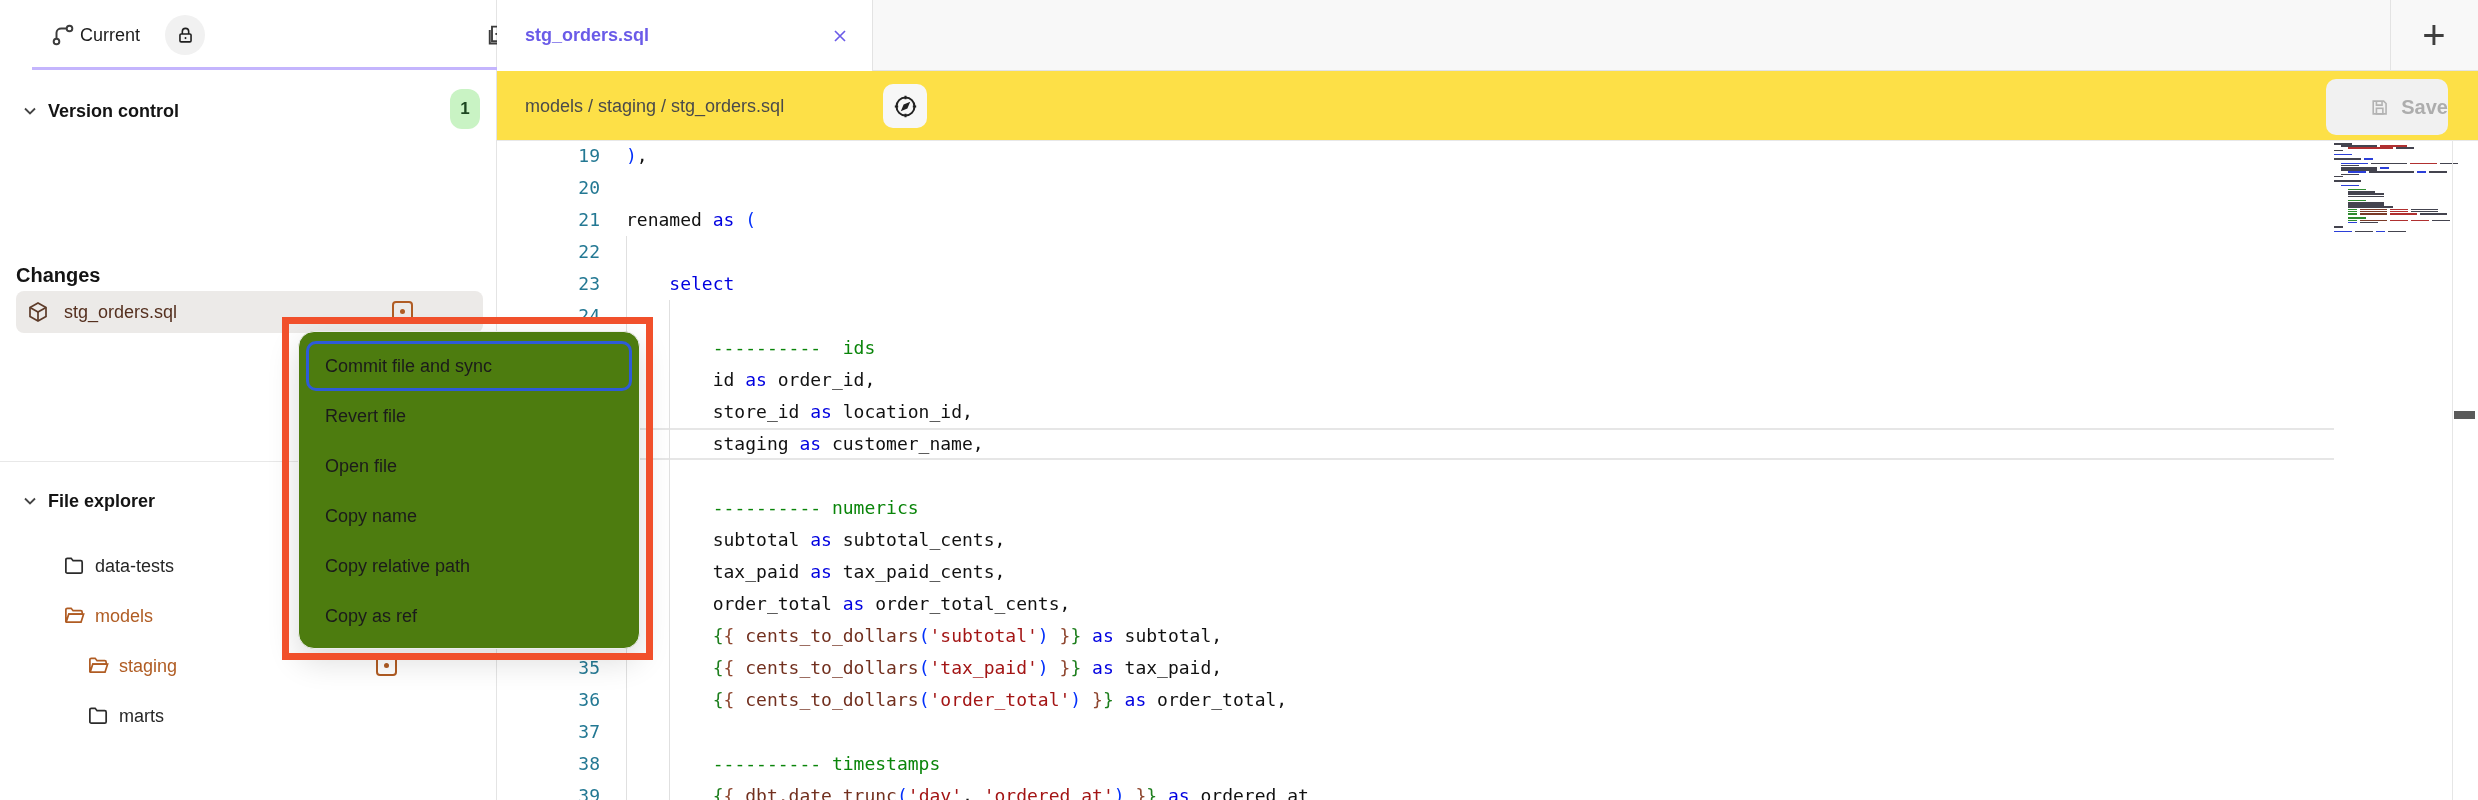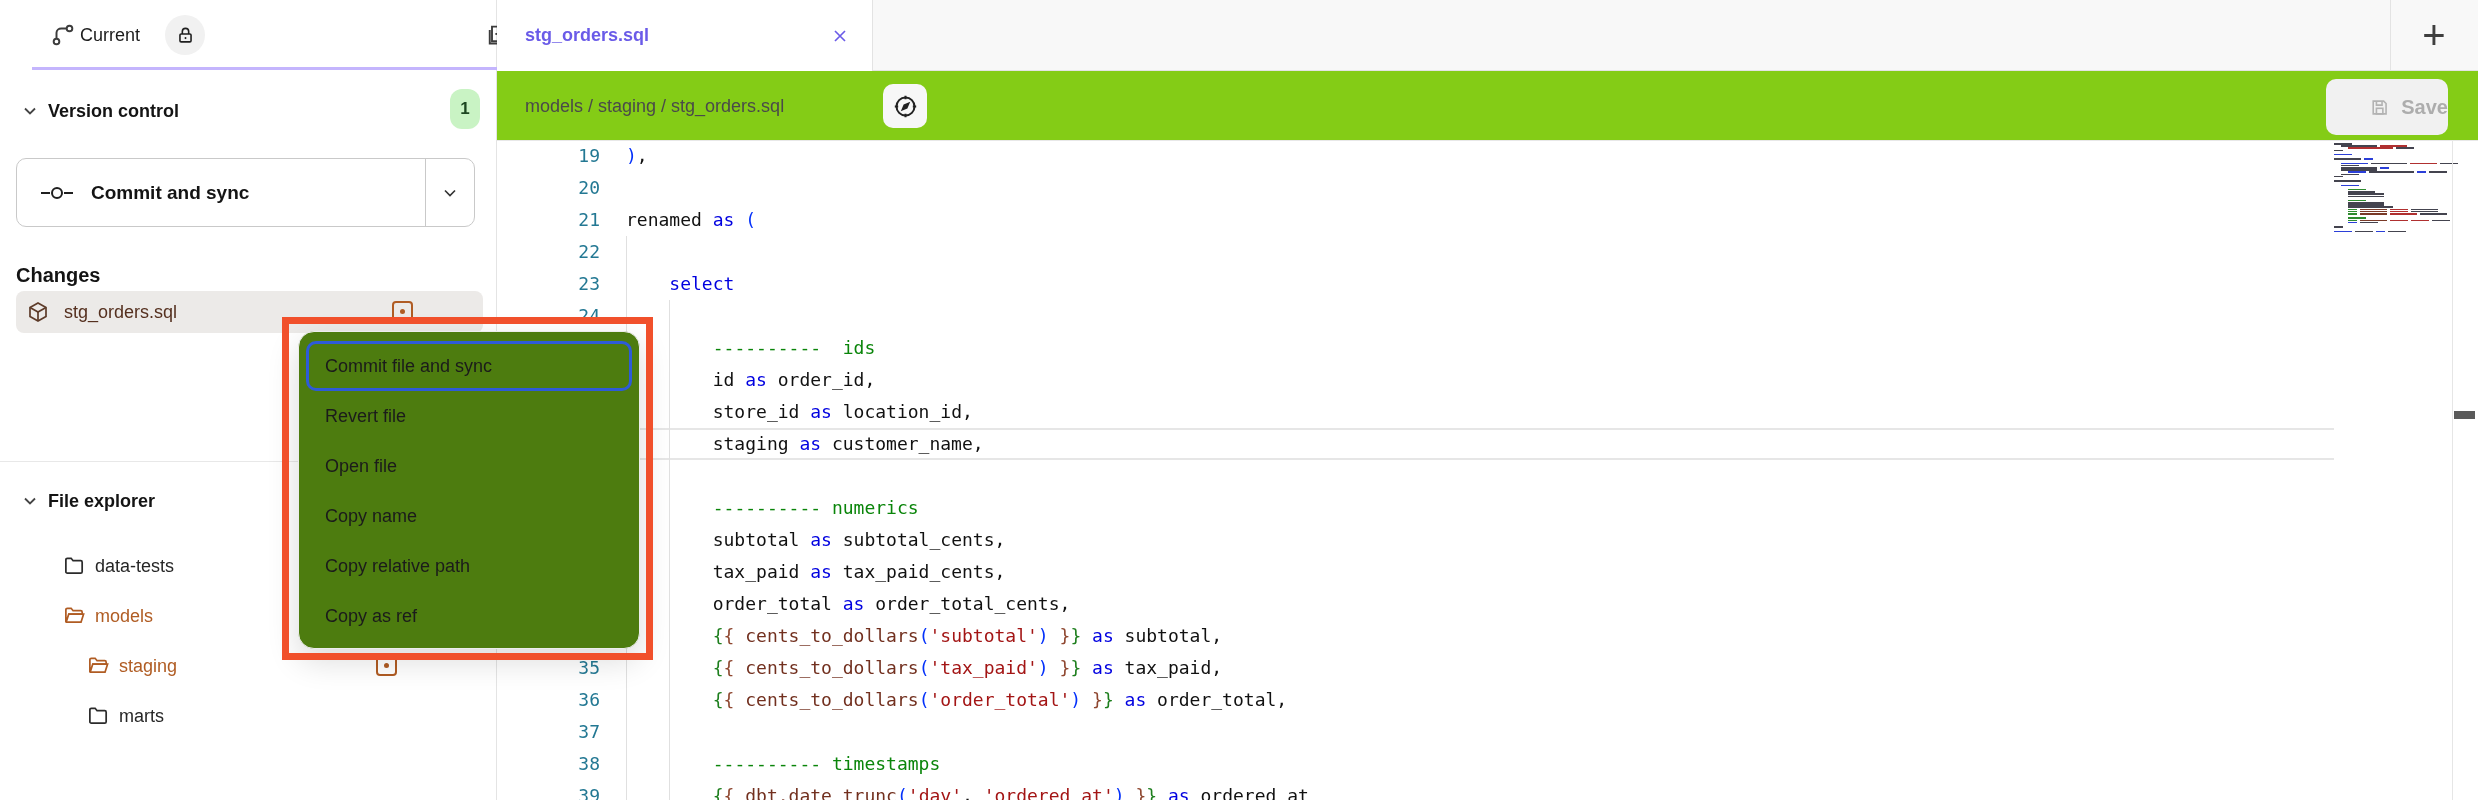--- a/index.html
+++ b/index.html
@@ -62,21 +62,21 @@
             background:#f8f8f8; border-bottom:1px solid #e3e3e3; }
   #tab-active { position:absolute; left:0; top:0; width:376px; height:71px; background:#fff;
                 border-right:1px solid #e3e3e3; display:flex; align-items:center; }
   #tab-label { position:absolute; left:28px; font-size:18px; font-weight:600; color:var(--accent-purple); }
   #tab-close { position:absolute; right:22px; top:50%; transform:translateY(-50%); cursor:pointer; }
   #tab-sep { position:absolute; left:1893px; top:0; width:1px; height:70px; background:#e3e3e3; }
   #new-tab { position:absolute; left:1906px; top:0; width:62px; height:70px; display:flex;
              align-items:center; justify-content:center; font-size:40px; font-weight:300; color:#3f3f3f; cursor:pointer; }
 
   
-  #crumbbar { position:absolute; left:0; top:71px; width:100%; height:70px; background:#84cc16;
+  #crumbbar { position:absolute; left:0; top:71px; width:100%; height:70px; background:#fde047;
               border-bottom:1px solid #e8e8e8; }
   #breadcrumb { position:absolute; left:28px; top:50%; transform:translateY(-50%);
                 font-size:18px; color:#4a4a4a; }
   #compass-btn { position:absolute; left:386px; top:13px; width:44px; height:44px; border-radius:10px;
                  background:#f7f7f7; display:flex; align-items:center; justify-content:center; cursor:pointer; }
   #save-btn { position:absolute; right:30px; top:8px; width:122px; height:56px; border-radius:10px;
               background:#f1f1f1; display:flex; align-items:center; justify-content:center; gap:12px;padding-left:44px; }
   #save-label { font-size:20px; font-weight:600; color:#adadad; }
 
   
@@ -147,37 +147,20 @@
     <div class="section-head" id="vc-head">
       <span class="chev">
         <svg width="20" height="20" viewBox="0 0 24 24" fill="none" stroke="#444" stroke-width="2.2">
             <path d="M6 9 l6 6 6-6"></path>
           </svg>
       </span>
       <span class="section-title">Version control</span>
       <span id="vc-badge">1</span>
     </div>
 
-    <div id="commit-btn">
-      <div id="commit-main">
-        <span>
-          <svg width="36" height="24" viewBox="0 0 36 24" fill="none" stroke="#1f1f1f" stroke-width="2">
-            <path d="M2 12 h9"></path>
-              <circle cx="18" cy="12" r="5"></circle>
-              <path d="M25 12 h9"></path>
-          </svg>
-        </span>
-        <span id="commit-label">Commit and sync</span>
-      </div>
-      <div id="commit-caret">
-        <svg width="20" height="20" viewBox="0 0 24 24" fill="none" stroke="#333" stroke-width="2">
-            <path d="M6 9 l6 6 6-6"></path>
-          </svg>
-      </div>
-    </div>
 
     <div id="changes-label">Changes</div>
 
     <div id="changed-row">
       <span>
         <svg width="24" height="24" viewBox="0 0 24 24" fill="none" stroke="#5d3b29" stroke-width="1.7">
           <path d="M12 3 L20 7.5 V16.5 L12 21 L4 16.5 V7.5 Z"></path>
           <path d="M4 7.5 L12 12 L20 7.5"></path>
             <path d="M12 12 V21"></path>
         </svg>

